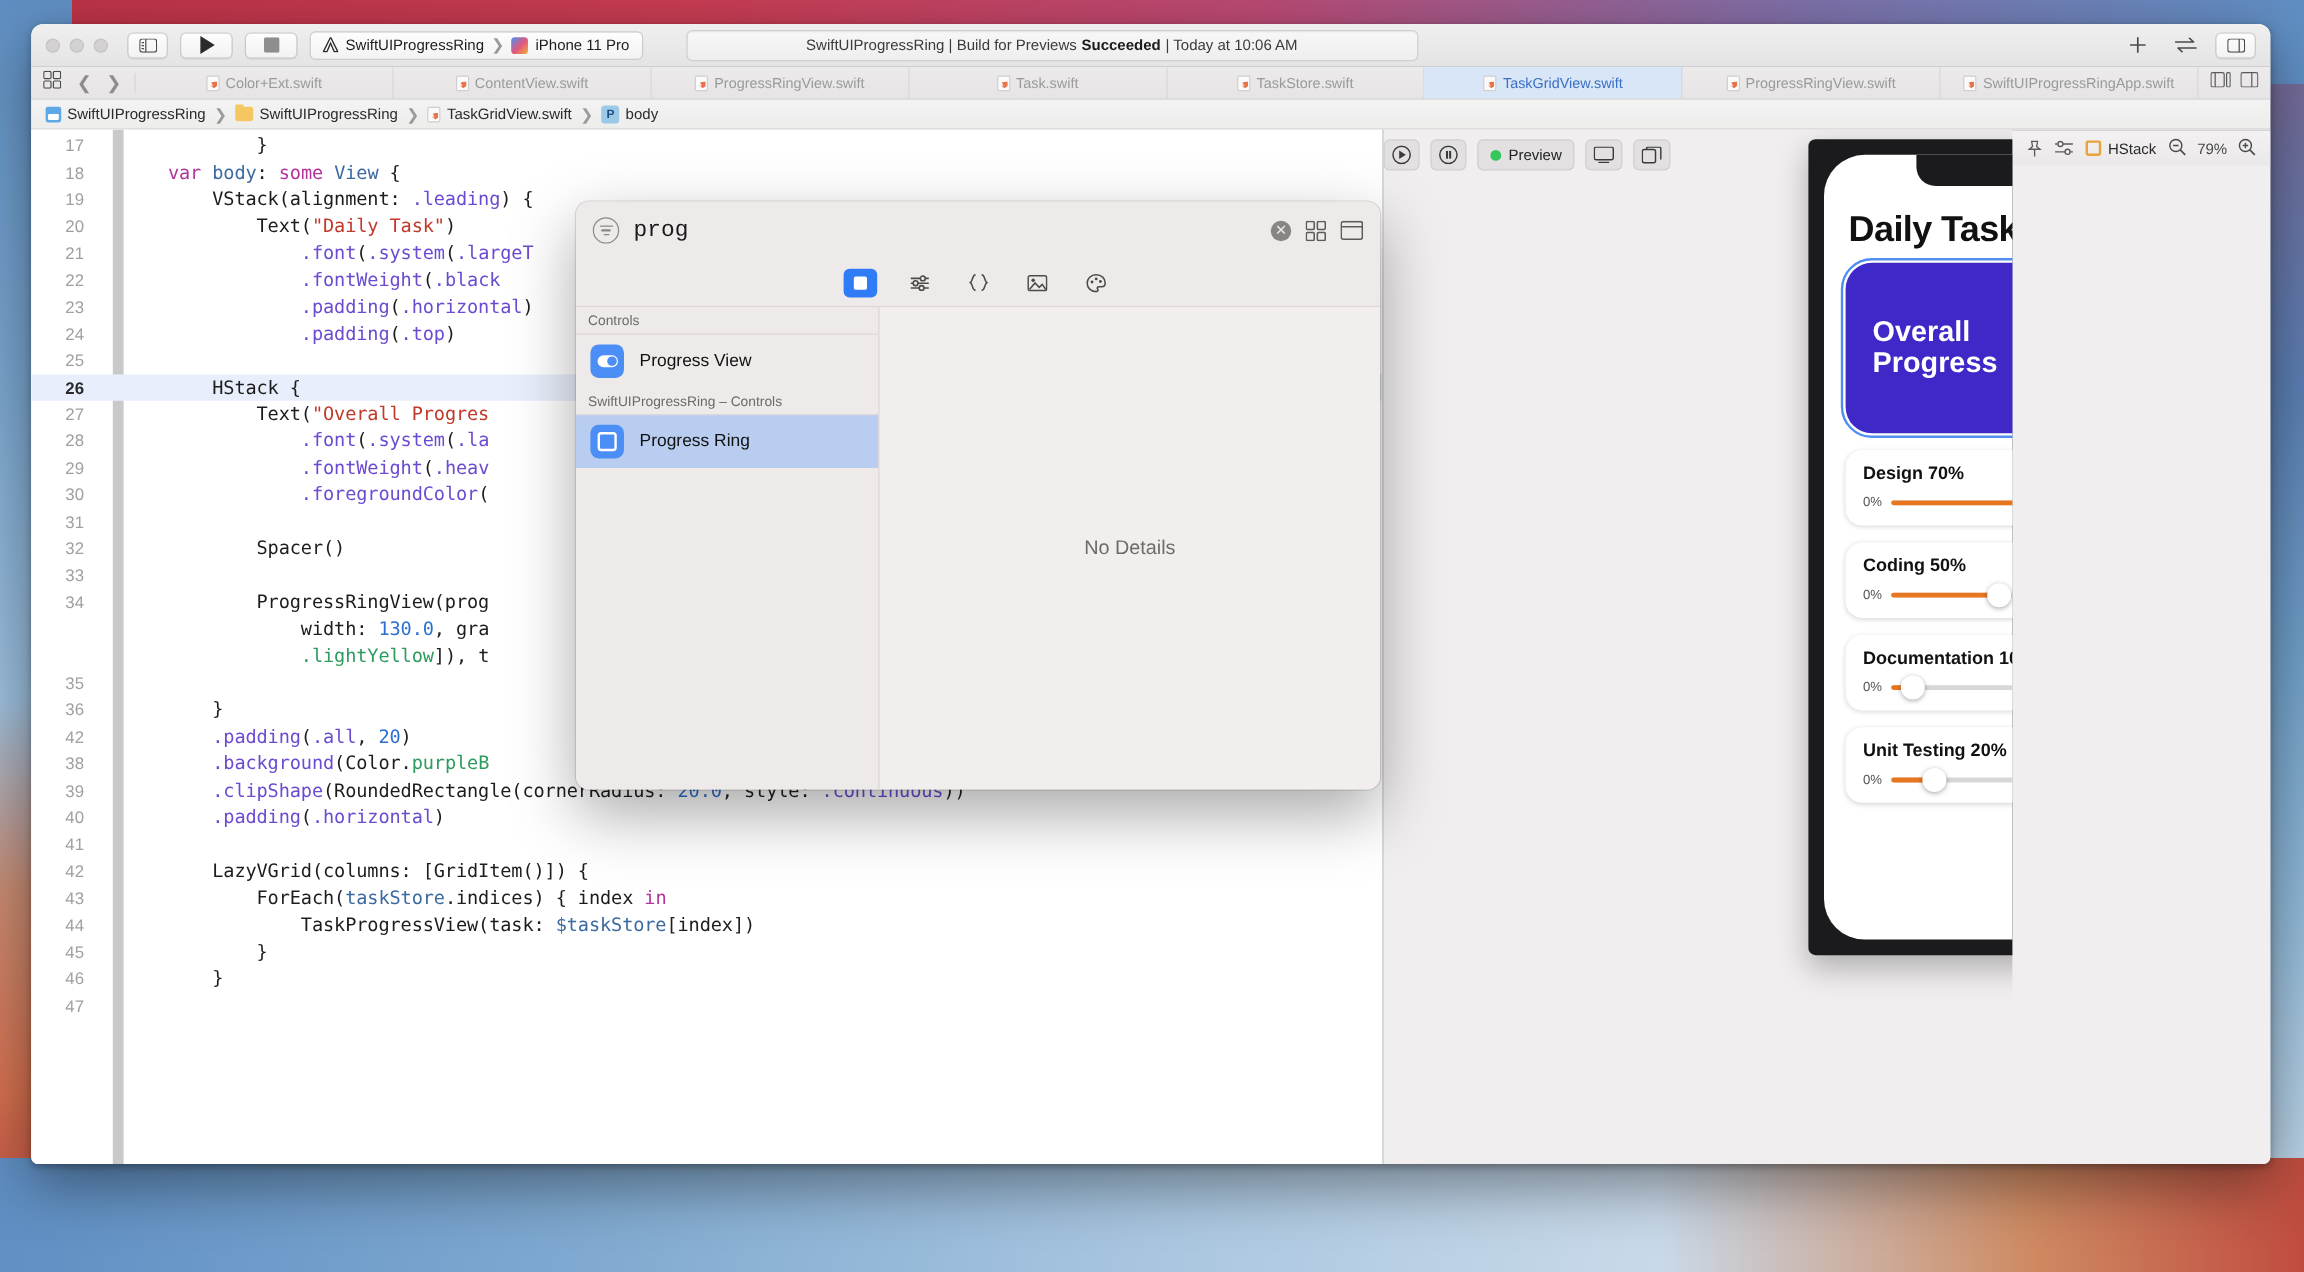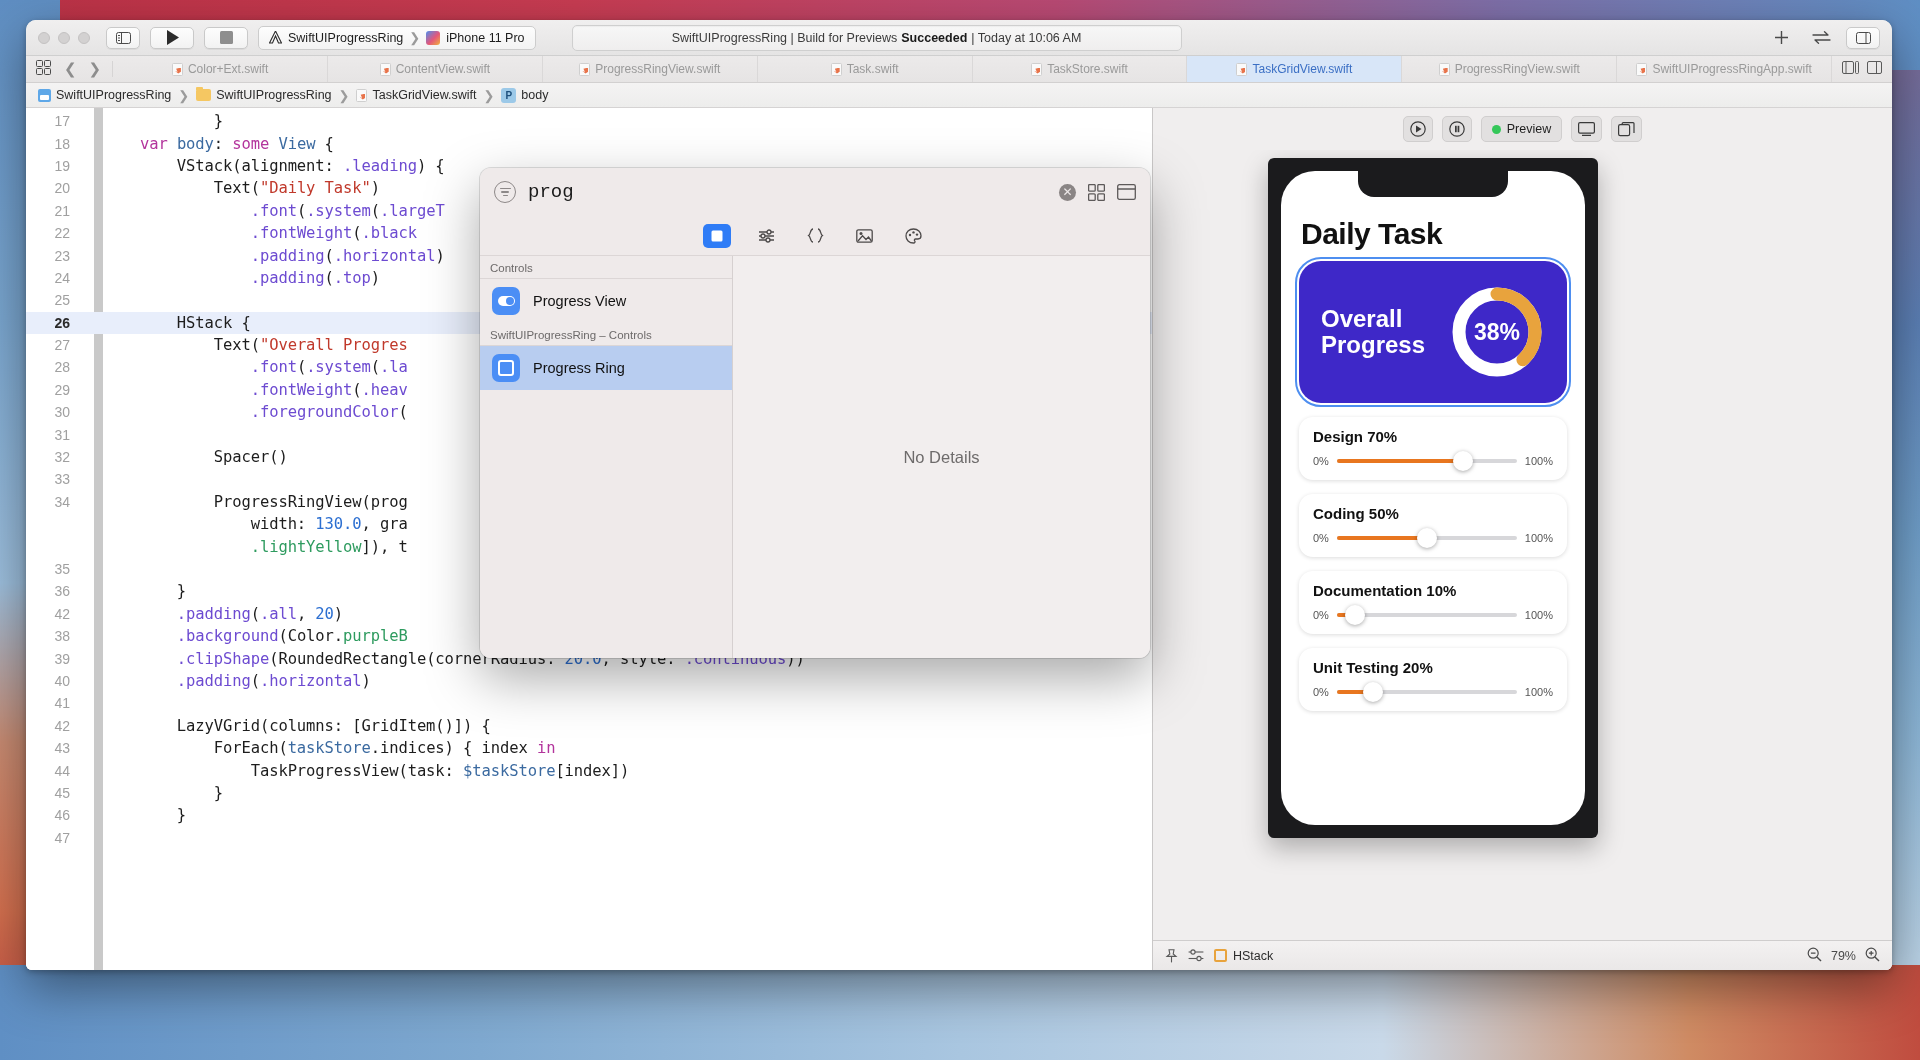--- a/index.html
+++ b/index.html
@@ -118,21 +118,21 @@
   .code-line.current .ln { color: #2a2a2a; font-weight: 700; }
   .gut-space { flex: 0 0 21px; }
   .code-text { white-space: pre; color: #1d1d1d; letter-spacing: -0.1px; }
   .kw { color: #b3349c; } .ty { color: #3b6aa0; } .str { color: #c0392b; }
   .fn { color: #6d4bd1; } .num { color: #2c6fd1; } .id { color: #1d1d1d; }
   .grn { color: #2e9b5f; }
 
   
   #preview-pane {
     flex: 0 0 740px; background: #f0eeee; border-left: 1px solid #c9c7c7;
-    display: flex; flex-direction: column; position: relative; overflow: hidden;
+    display: flex; flex-direction: row; position: relative; overflow: hidden;
   }
   #preview-toolbar {
     height: 42px; flex: 0 0 42px; display: flex; align-items: center; justify-content: center;
     gap: 9px; background: transparent;
   }
   .pv-btn {
     height: 26px; min-width: 28px; border-radius: 5px; background: #e2e0e0;
     border: 1px solid #d0cece; display: flex; align-items: center; justify-content: center;
     color: #3a3a3a; padding: 0 6px;
   }

